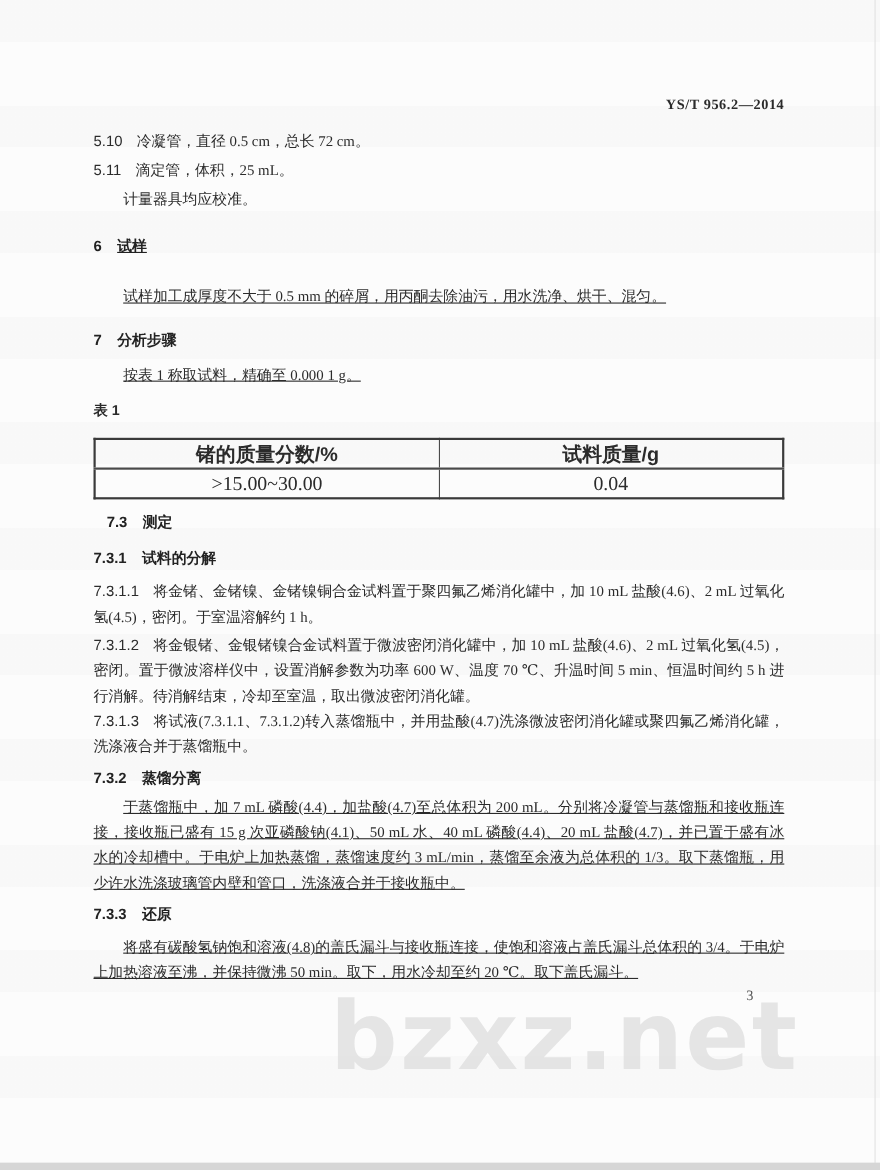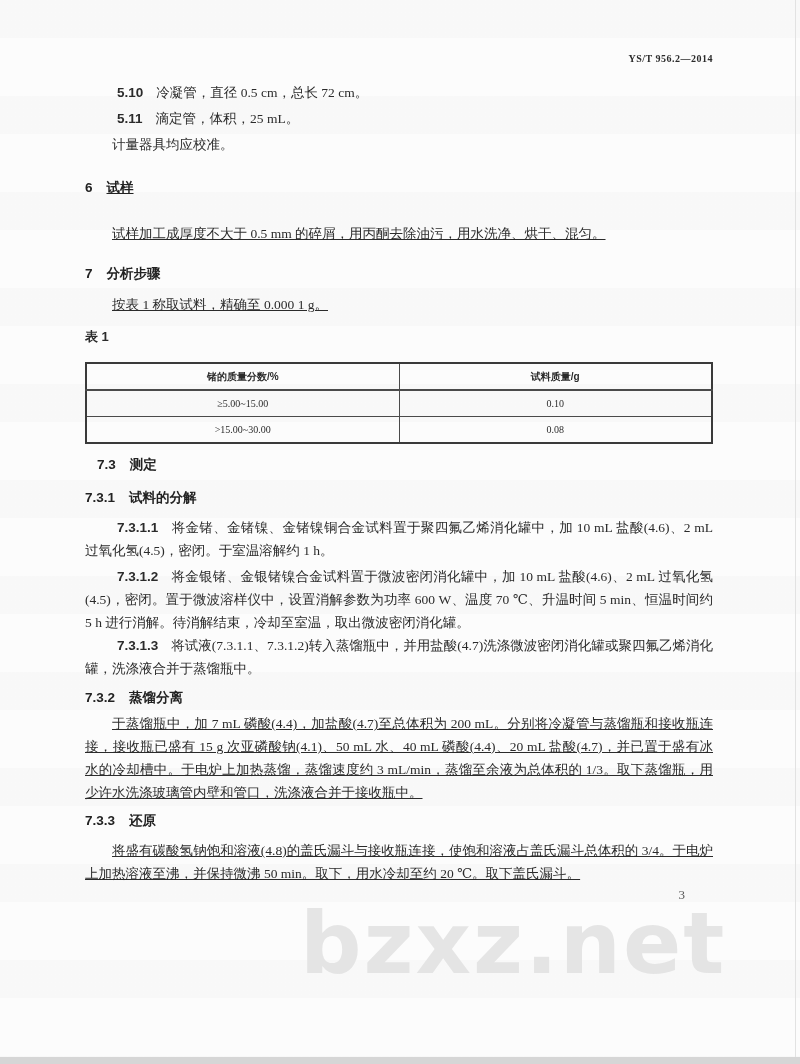--- a/index.html
+++ b/index.html
@@ -6,48 +6,48 @@
   .page{
     width:800px;height:1064px;position:relative;overflow:hidden;
     background-color:#fcfcfc;
     background-image:repeating-linear-gradient(180deg,
       rgba(0,0,0,0.016) 0px, rgba(0,0,0,0.016) 38px,
       rgba(0,0,0,0) 38px, rgba(0,0,0,0) 96px);
     font-family:"Liberation Serif","DejaVu Serif",serif;
     color:#2b2b2b;
   }
   .content{position:relative;z-index:1;padding:0 87px 0 85px;}
-  .doc-header{padding-top:50px;text-align:right;font-weight:bold;font-size:10px;line-height:18px;letter-spacing:.5px;}
+  .doc-header{padding-top:86px;text-align:right;font-weight:bold;font-size:13px;line-height:18px;letter-spacing:.5px;}
   .c-line{margin:0;font-size:13.5px;line-height:18px;}
   .c510{margin-top:16px;}
   .c511{margin-top:8px;}
   .cnote{margin-top:8px;text-indent:2em;}
   .sec{margin:0;font-family:"Liberation Sans","DejaVu Sans",sans-serif;font-size:13.5px;font-weight:bold;line-height:18px;color:#222;}
   .snum{display:inline-block;margin-right:14px;}
   .h6{margin-top:25px;text-decoration:underline;}
   .p-body{margin:0;font-size:13.5px;line-height:23px;text-align:justify;}
   .indent{text-indent:2em;text-decoration:underline;}
   .p6{margin-top:25px;}
   .h7{margin-top:20px;}
   .h71{margin-top:17px;}
   .p71{margin-top:10px;}
   .tbl-caption{margin-top:12px;font-family:"Liberation Sans","DejaVu Sans",sans-serif;font-weight:bold;font-size:13px;line-height:18px;}
   table.t1{margin-top:16px;width:100%;border-collapse:collapse;table-layout:fixed;}
   table.t1 th,table.t1 td{
     border:1px solid #4a4a4a;text-align:center;height:25px;padding:0;
-    font-size:10px;color:#2b2b2b;
+    font-size:18px;color:#2b2b2b;
   }
   table.t1{border:2px solid #3a3a3a;}
   table.t1 th{font-family:"Liberation Sans","DejaVu Sans",sans-serif;font-weight:600;border-bottom-width:2px;}
   .h72{margin-top:28px;}
   .p72{margin-top:17px;}
   .h73{margin-top:12px;margin-left:12px;}
   .h731{margin-top:15px;}
   .pclause{margin:0;font-size:13.5px;line-height:23px;text-align:justify;}
-  .cnum{font-family:"Liberation Sans","DejaVu Sans",sans-serif;font-weight:bold;margin-right:13px;margin-left:32px;}
+  .cnum{font-family:"Liberation Sans","DejaVu Sans",sans-serif;font-weight:normal;margin-right:13px;}
   .p7311{margin-top:9px;}
   .p7312{margin-top:3px;}
   .p7313{margin-top:0;}
   .h732{margin-top:9px;}
   .p732{margin-top:5px;}
   .h733{margin-top:8px;}
   .p733{margin-top:9px;}
   .page-num{margin-top:2px;text-align:right;padding-right:28px;font-size:13px;color:#555;line-height:16px;}
   .watermark{
     position:absolute;left:300px;top:900px;z-index:0;
@@ -88,26 +88,22 @@
 
     <table class="t1">
       <thead>
         <tr>
           <th>锗的质量分数/%</th>
           <th>试料质量/g</th>
         </tr>
       </thead>
       <tbody>
         <tr>
-          <td>≥5.00~15.00</td>
-          <td>0.10</td>
-        </tr>
-        <tr>
           <td>&gt;15.00~30.00</td>
-          <td>0.08</td>
+          <td>0.04</td>
         </tr>
       </tbody>
     </table>
 
 
 
     <h4 class="sec h73"><span class="snum">7.3</span><span>测定</span></h4>
 
     <h4 class="sec h731"><span class="snum">7.3.1</span><span>试料的分解</span></h4>
 

